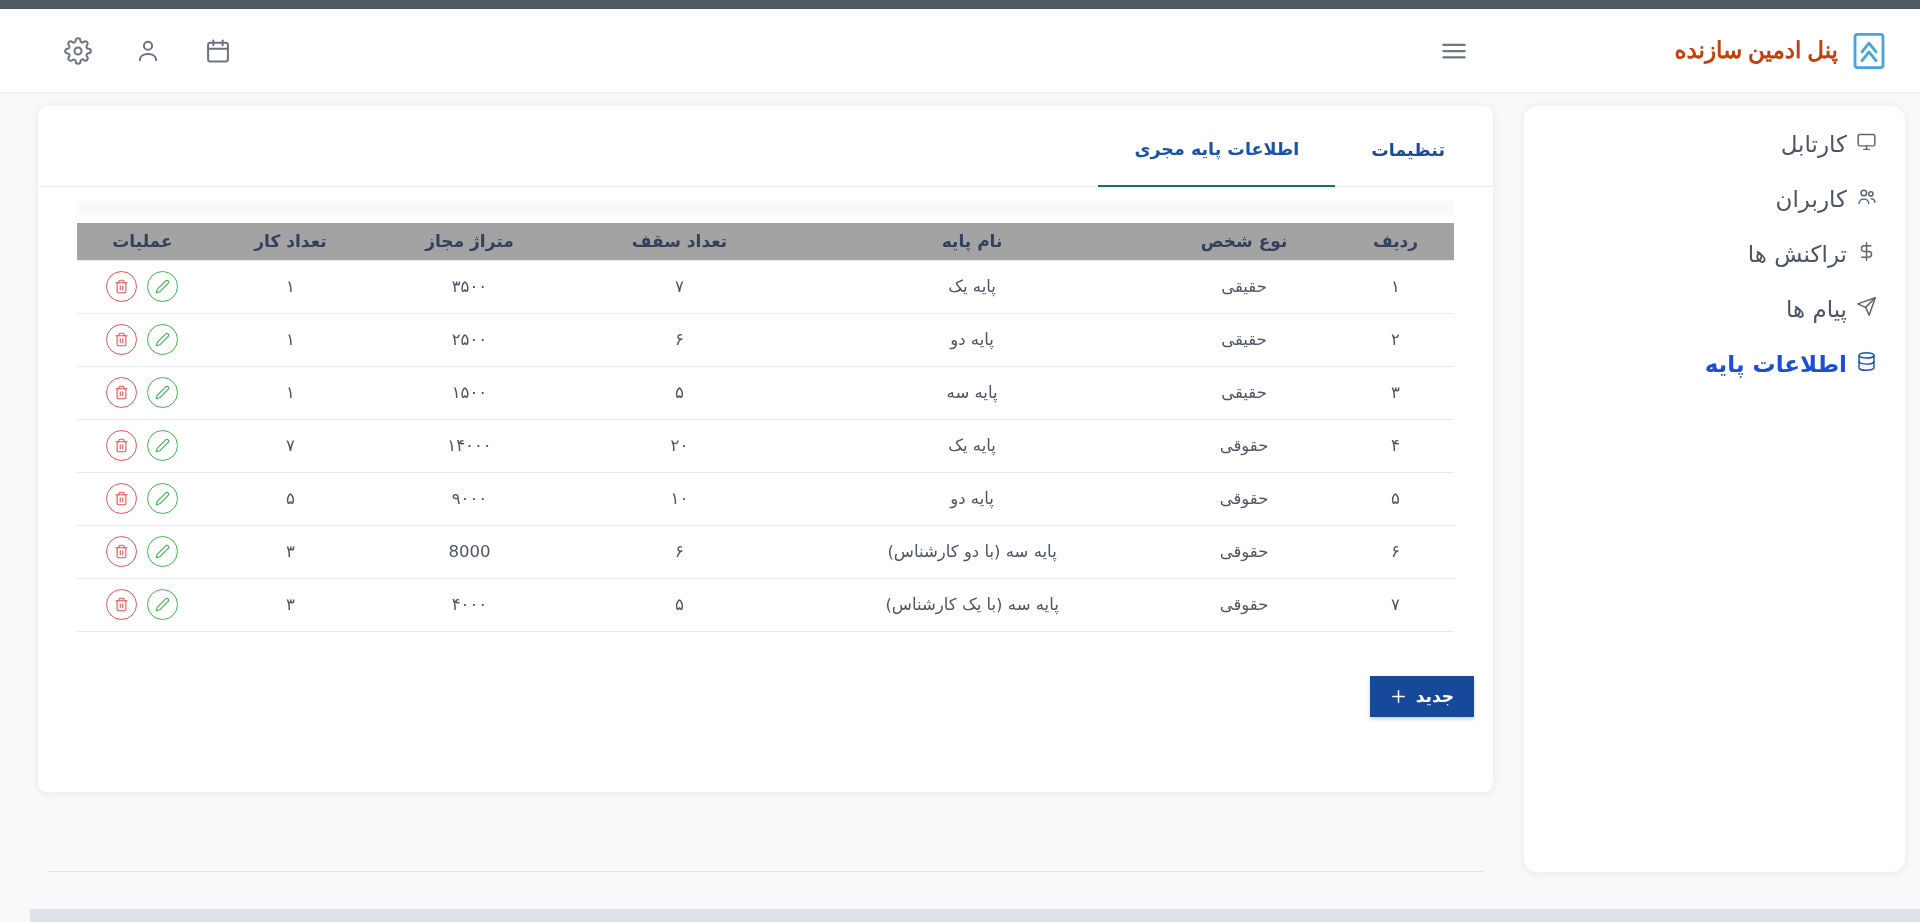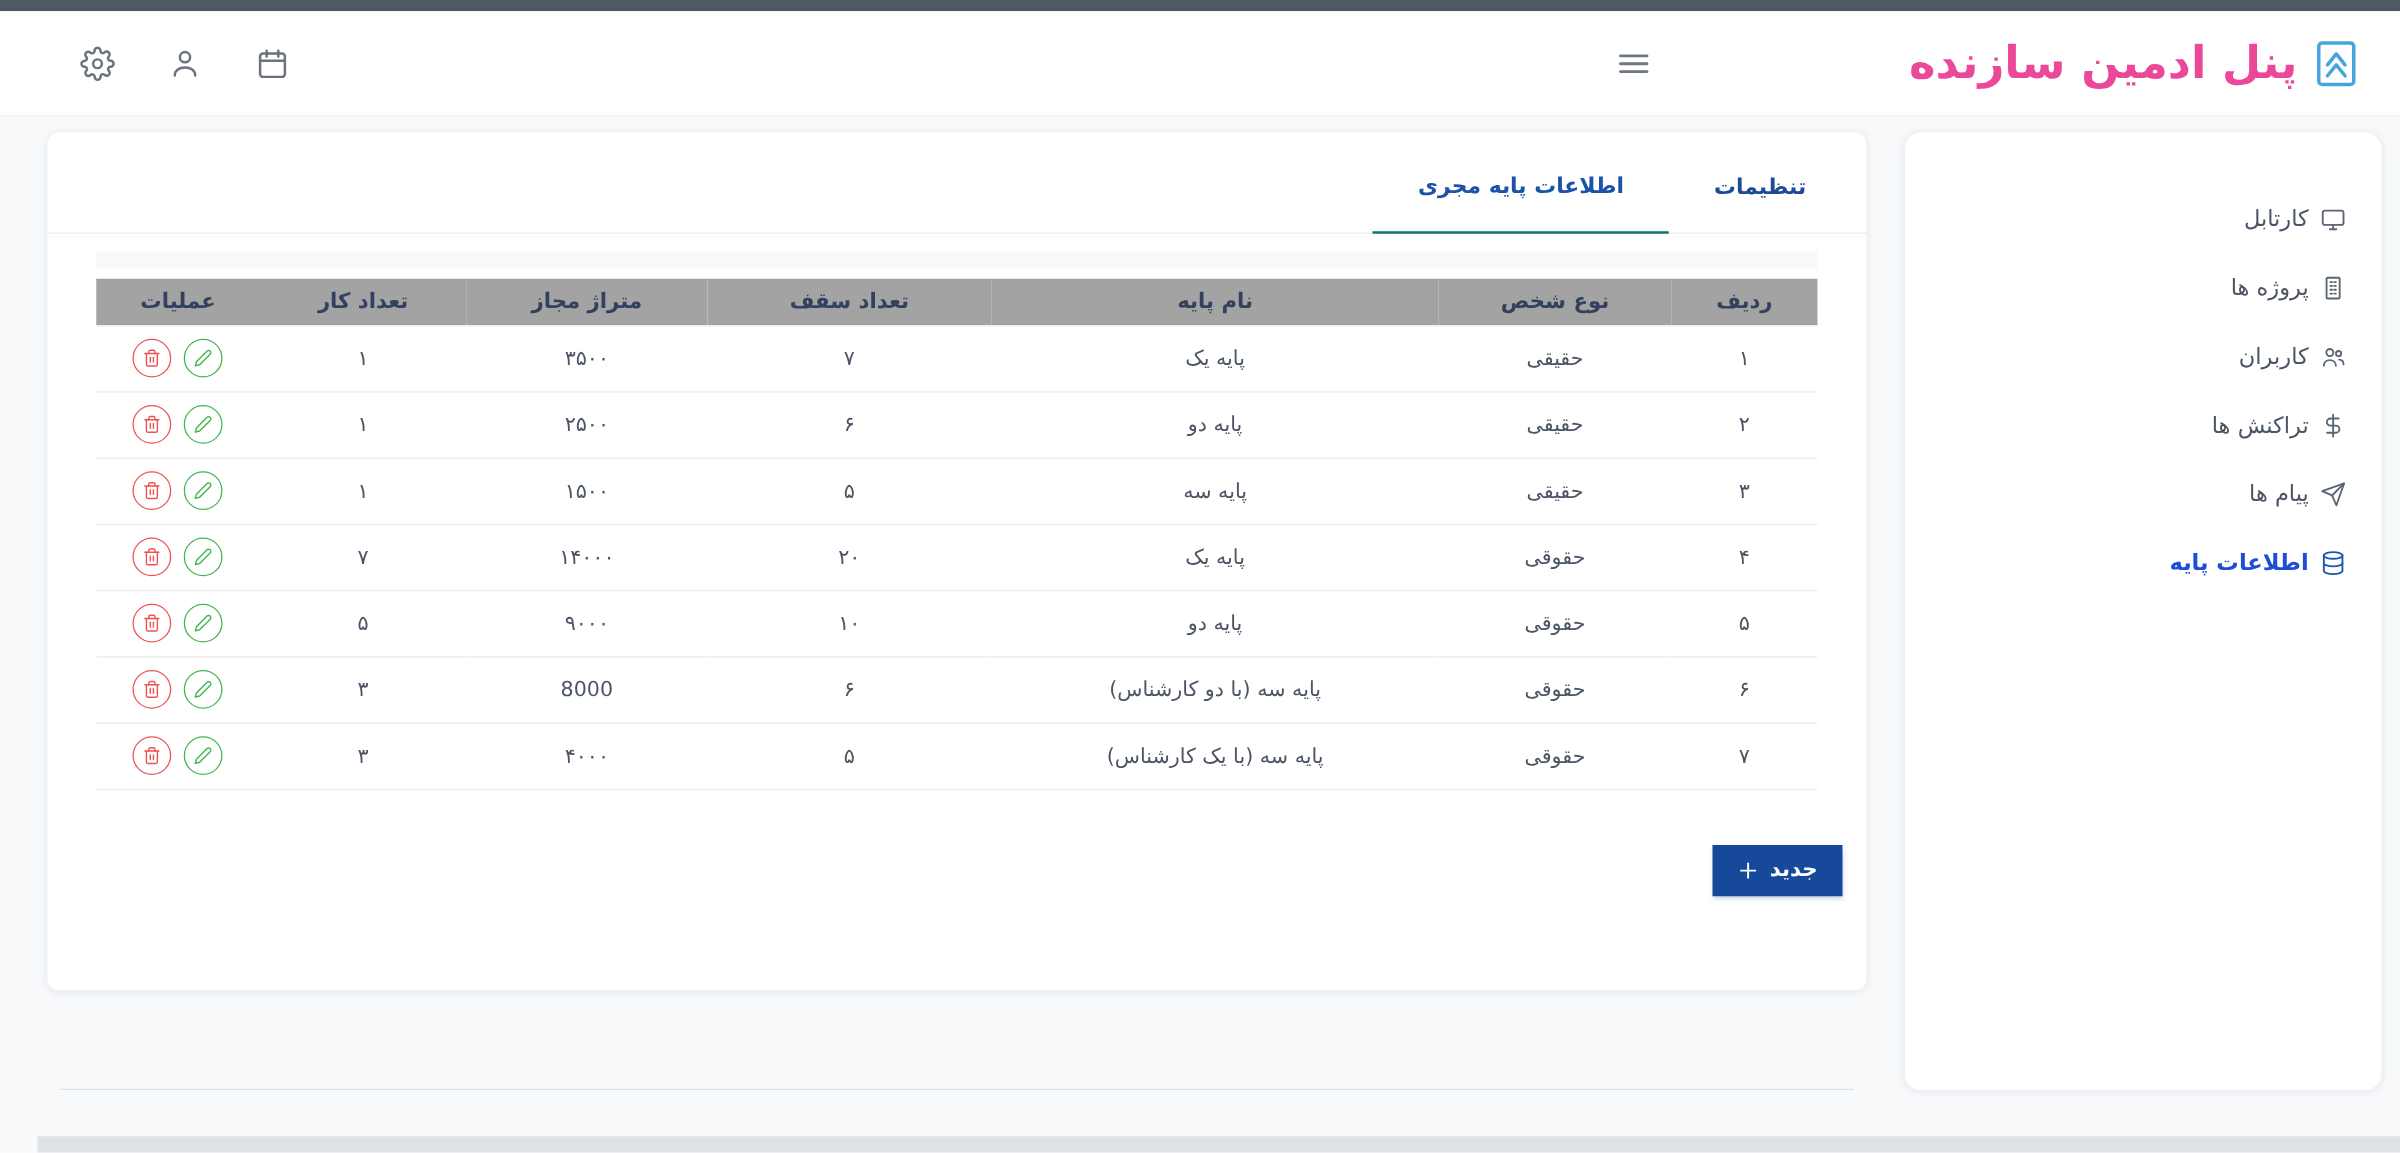--- a/index.html
+++ b/index.html
@@ -13,38 +13,38 @@
   .topbar { height: 9px; background: #4e5965; }
   
   .header {
     height: 84px; background: #ffffff; border-bottom: 1px solid #eef1f4;
     display: flex; align-items: center;
     padding-right: 30px; padding-left: 64px;
   }
   .brand { display: flex; align-items: center; gap: 10px; }
   .brand-logo { color: #45a5dc; }
   .brand-logo svg { display: block; }
-  .brand-title { font-size: 36px; font-weight: 700; color: #ec4899; letter-spacing: 0; }
+  .brand-title { font-size: 23px; font-weight: 700; color: #c2410c; letter-spacing: 0; font-family: Liberation Serif, serif; }
   .hamburger { margin-right: 205px; color: #6e7683; cursor: pointer; }
   .hamburger svg { display: block; }
   .header-spacer { flex: 1; }
   .header-icons { display: flex; align-items: center; gap: 42px; color: #6b7280; }
   .hicon { cursor: pointer; }
   .hicon svg { display: block; }
   
   .layout { display: flex; gap: 29px; padding: 12px 14px 0 37px; align-items: flex-start; }
   
   .sidebar {
     width: 383px; height: 768px; background: #ffffff; border-radius: 14px;
     box-shadow: 0 1px 6px rgba(30,41,59,0.07); border: 1px solid #f0f2f5;
     padding: 25px 28px 0 0; flex-shrink: 0;
   }
   .side-item {
-    height: 55px; display: flex; align-items: flex-end; gap: 9px;
-    font-size: 18px; color: #4b5566; cursor: pointer;
+    height: 55px; display: flex; align-items: flex-start; gap: 9px;
+    font-size: 23px; color: #4b5566; cursor: pointer;
   }
   .side-item .s-icon { color: #5b6575; display: flex; }
   .side-item .s-icon svg { display: block; }
   .side-item.active { color: #1d4ed8; font-weight: 700; }
   .side-item.active .s-icon { color: #1c57ad; }
   
   .main-col { flex: 1; }
   .main-card {
     height: 688px; background: #ffffff; border-radius: 10px;
     box-shadow: 0 1px 6px rgba(30,41,59,0.07); border: 1px solid #f0f2f5;
@@ -152,29 +152,20 @@
           <rect x="2.5" y="4" width="19" height="13" rx="2"></rect>
           <line x1="9" y1="21" x2="15" y2="21"></line>
           <line x1="12" y1="17" x2="12" y2="21"></line>
         </svg>
       </span>
       <span class="s-label">کارتابل</span>
     </div>
     <div class="side-item">
       <span class="s-icon">
         <svg width="21" height="21" viewBox="0 0 24 24" fill="none" stroke="currentColor" stroke-width="1.7" stroke-linecap="round" stroke-linejoin="round">
-          <rect x="6" y="2.5" width="12" height="19" rx="1"></rect>
-          <path d="M9.5 6.5h1.5 M13 6.5h1.5 M9.5 10h1.5 M13 10h1.5 M9.5 13.5h1.5 M13 13.5h1.5 M9.5 17h1.5 M13 17h1.5"></path>
-        </svg>
-      </span>
-      <span class="s-label">پروژه ها</span>
-    </div>
-    <div class="side-item">
-      <span class="s-icon">
-        <svg width="21" height="21" viewBox="0 0 24 24" fill="none" stroke="currentColor" stroke-width="1.7" stroke-linecap="round" stroke-linejoin="round">
           <circle cx="9" cy="8" r="3.2"></circle>
           <path d="M3.5 20c0-3 2.5-5 5.5-5s5.5 2 5.5 5"></path>
           <circle cx="17" cy="9" r="2.4"></circle>
           <path d="M17.5 14.5c2.3.2 4 2 4 4.2"></path>
         </svg>
       </span>
       <span class="s-label">کاربران</span>
     </div>
     <div class="side-item">
       <span class="s-icon">

